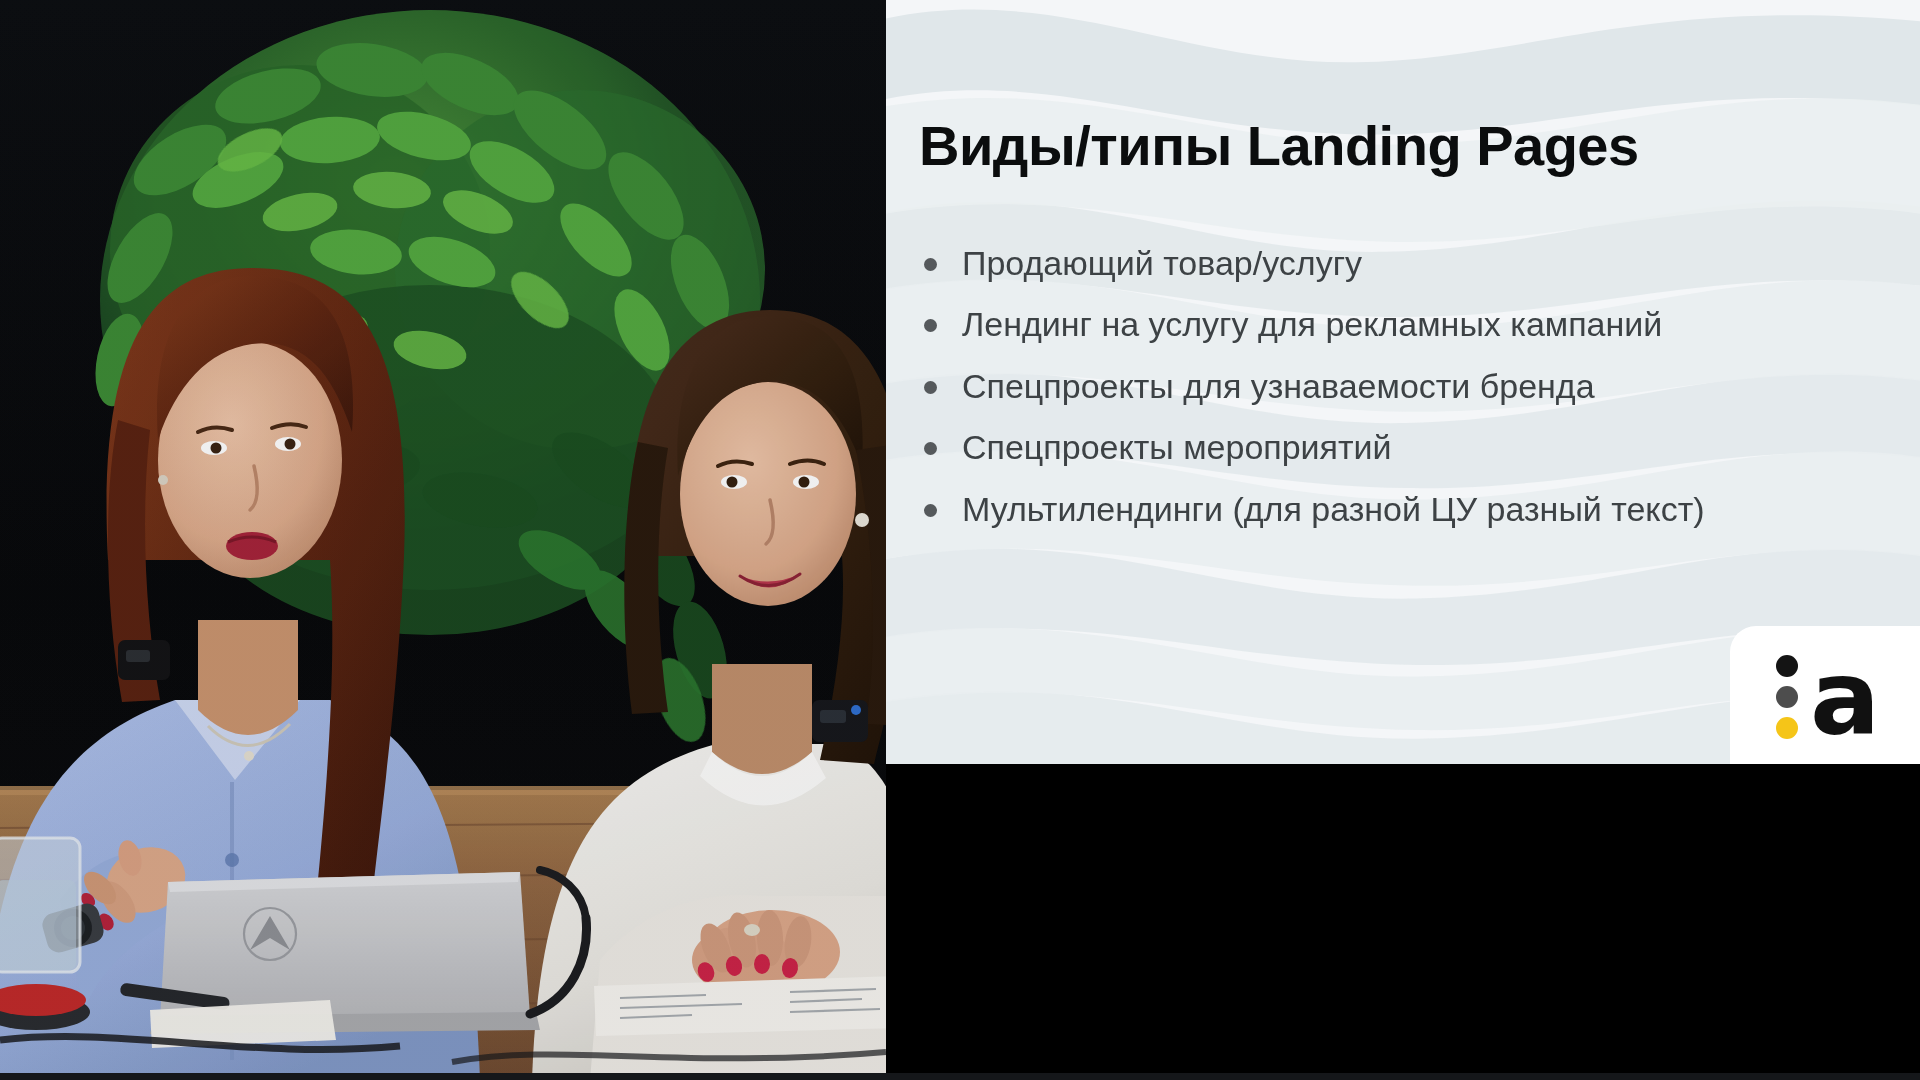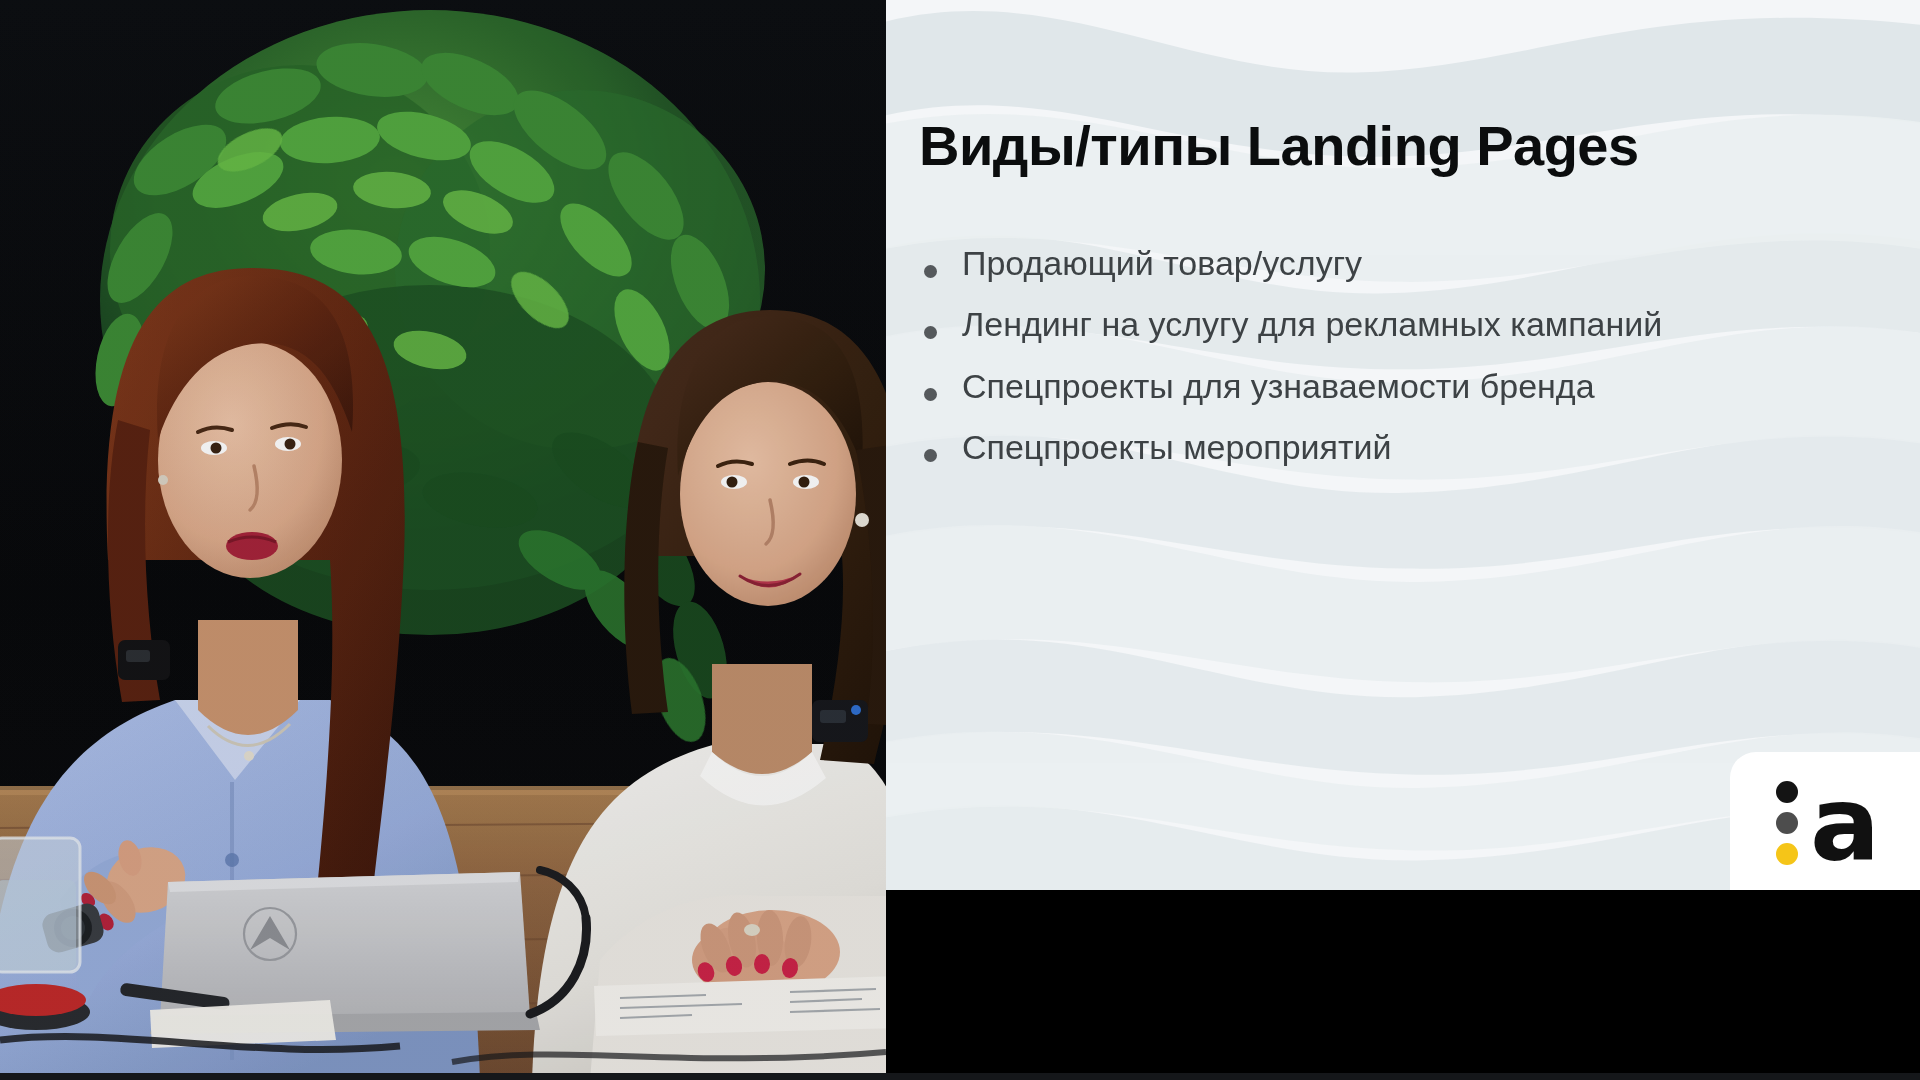--- a/index.html
+++ b/index.html
@@ -22,21 +22,21 @@
     width:886px; height:1080px;
     background:#07080a;
     overflow:hidden;
     flex:0 0 886px;
   }
   .video-pane svg { display:block; width:886px; height:1080px; }
 
   
   .slide-pane {
     position:relative;
-    width:1034px; height:890px;
+    width:1034px; height:764px;
     flex:0 0 1034px;
     background:#a3a3a3;
     overflow:hidden;
   }
   .slide-waves {
     position:absolute; inset:0;
     width:100%; height:100%;
     display:block;
   }
   .slide-content {
@@ -60,21 +60,21 @@
   .bullet-list {
     position:absolute;
     left:38px;
     top:243px;
     width:965px;
     list-style:none;
   }
   .bullet-item {
     position:relative;
     display:flex;
-    align-items:center;
+    align-items:flex-start;
     margin-bottom:20px;
     color:#3d4245;
     font-size:34px;
     line-height:1.22;
     font-weight:400;
   }
   .bullet-dot {
     flex:0 0 auto;
     width:13px; height:13px;
     border-radius:50%;
@@ -450,20 +450,24 @@
           <span class="bullet-text">Лендинг на услугу для рекламных кампаний</span>
         </li>
         <li class="bullet-item">
           <span class="bullet-dot"></span>
           <span class="bullet-text">Спецпроекты для узнаваемости бренда</span>
         </li>
         <li class="bullet-item">
           <span class="bullet-dot"></span>
           <span class="bullet-text">Спецпроекты мероприятий</span>
         </li>
+        <li class="bullet-item">
+          <span class="bullet-dot"></span>
+          <span class="bullet-text">Мультилендинги (для разной ЦУ разный текст)</span>
+        </li>
       </ul>
 
       <div class="logo-card">
         <div class="logo-dots">
           <span class="logo-dot" id="dot0" style="background: rgb(20, 20, 20);"></span>
           <span class="logo-dot" id="dot1" style="background: rgb(77, 77, 77);"></span>
           <span class="logo-dot" id="dot2" style="background: rgb(245, 197, 24);"></span>
         </div>
         <div class="logo-a">a</div>
       </div>

